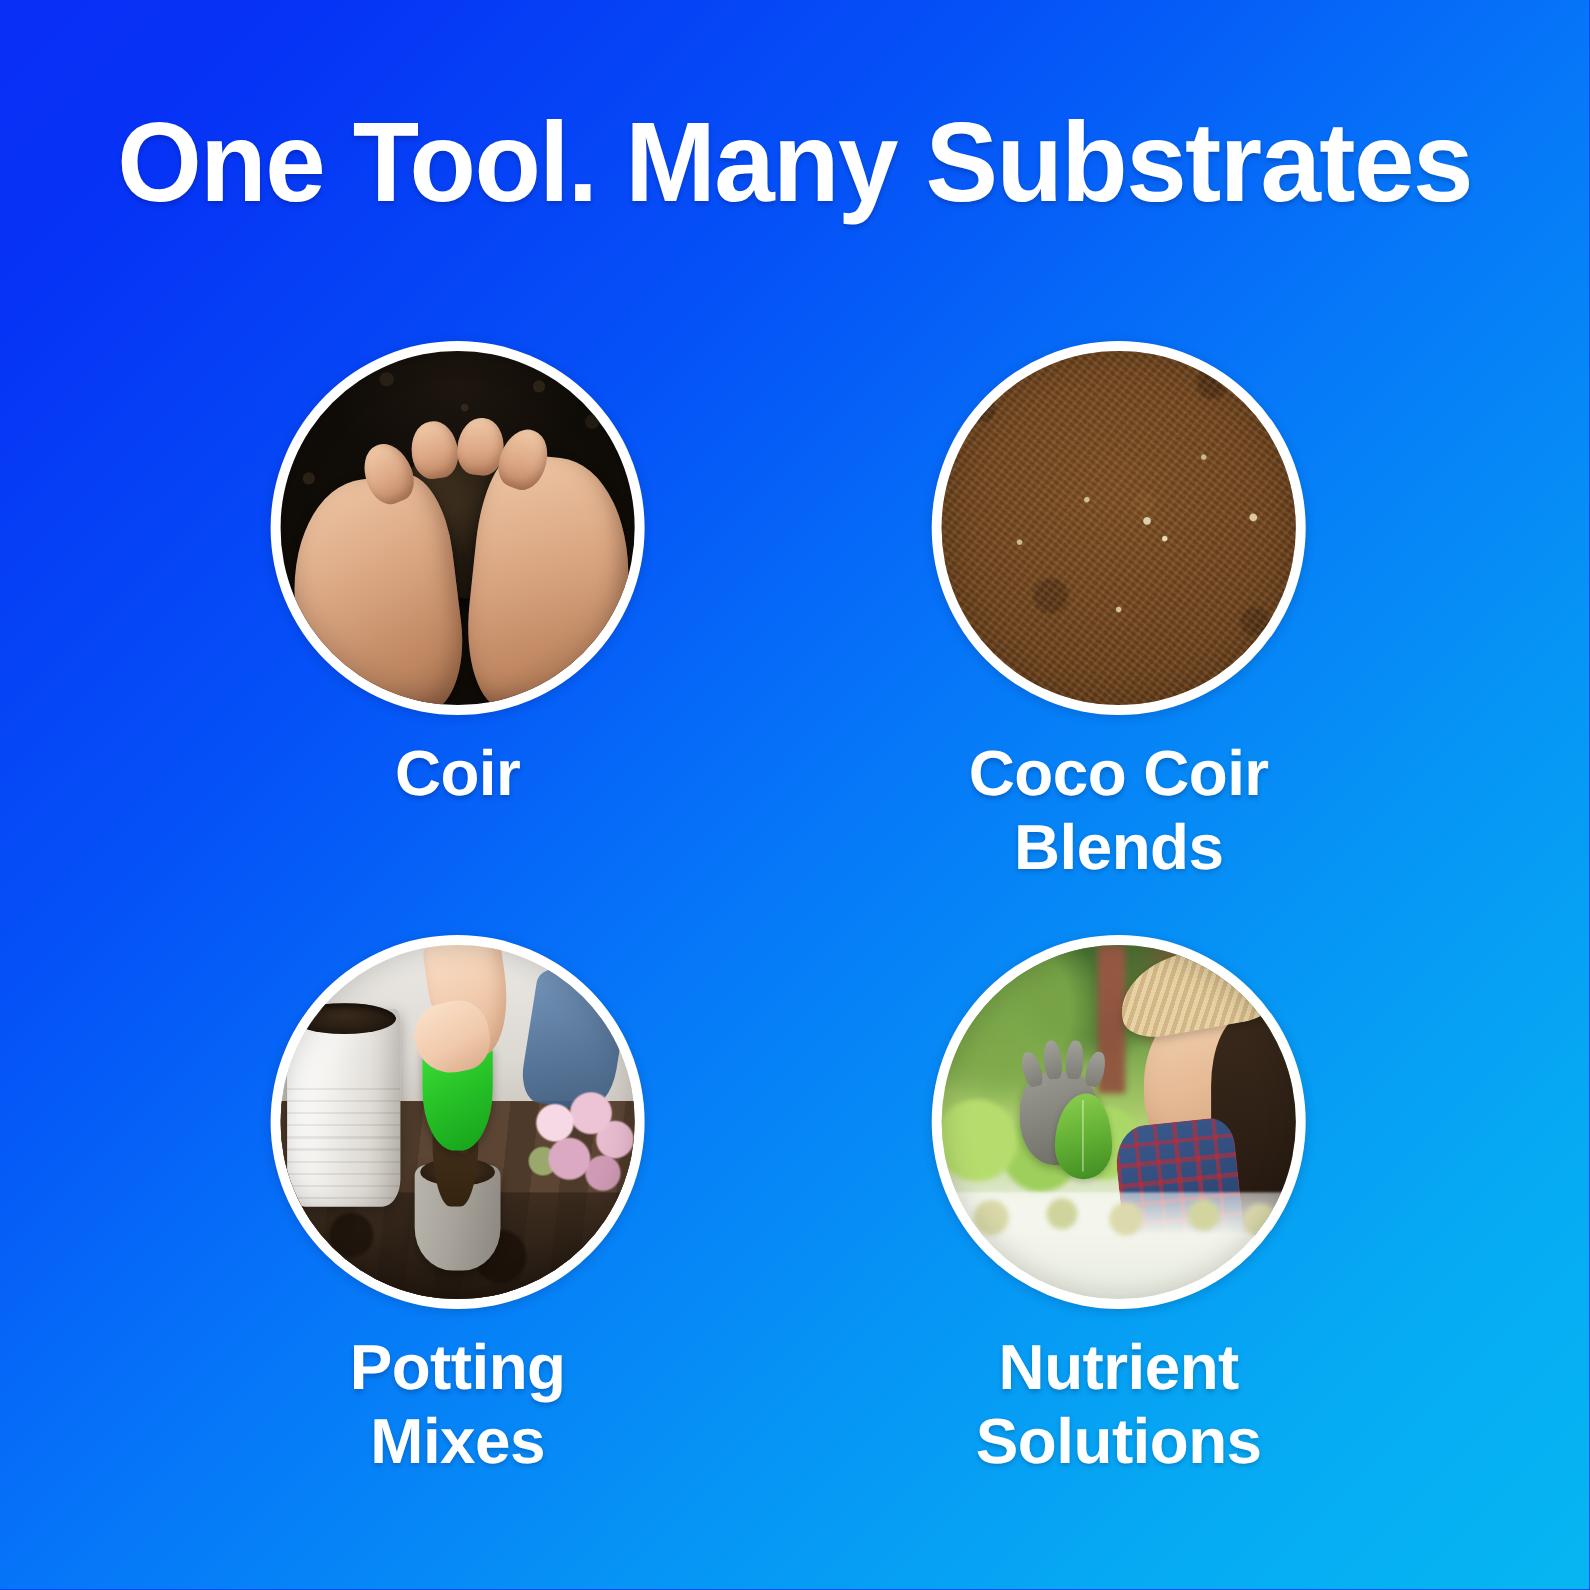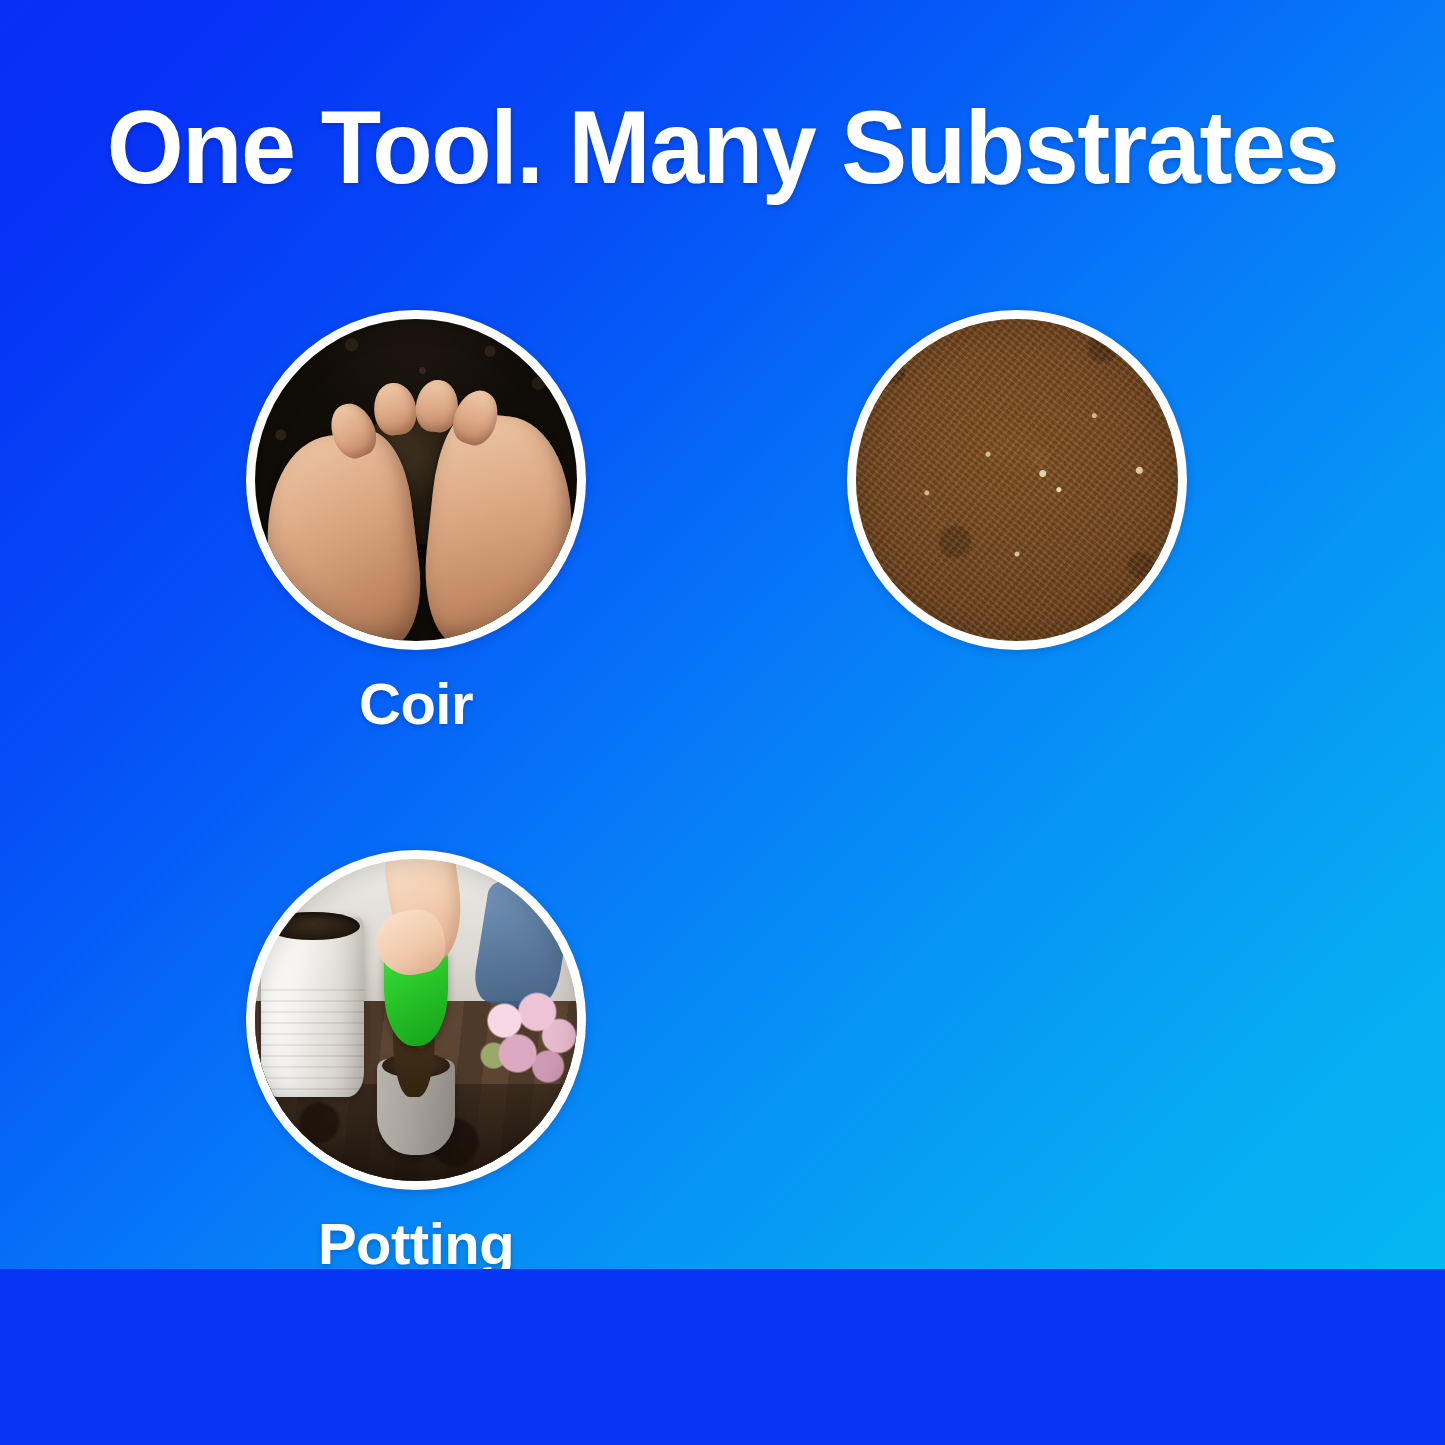--- a/index.html
+++ b/index.html
@@ -12,21 +12,21 @@
   }
 
   body {
     font-family:"Liberation Sans", sans-serif;
     background:#0733f5;
   }
 
   #infographic {
     position:relative;
     width:1445px;
-    height:1269px;
+    height:1445px;
     background:linear-gradient(135deg,
         #0a2ef6 0%,
         #0633f5 10%,
         #0552f7 32%,
         #0678f8 52%,
         #0695f5 70%,
         #06abf3 86%,
         #06b6f2 100%);
     overflow:hidden;
   }
@@ -446,20 +446,22 @@
     </div>
 
     <div class="card col-right row-top">
       <div class="photo-ring">
         <div class="photo ph-coir">
           <div class="grain"></div>
           <div class="fleck"></div>
           <div class="vignette"></div>
         </div>
       </div>
+      <div class="caption">Coco Coir
+Blends</div>
     </div>
 
     <div class="card col-left row-bottom">
       <div class="photo-ring">
         <div class="photo ph-pot">
           <div class="bg-wall"></div>
           <div class="bench"></div>
           <div class="soil-floor"></div>
           <div class="cloth"></div>
           <div class="white-pot"></div>
@@ -469,15 +471,39 @@
           <div class="arm"></div>
           <div class="hand-small"></div>
           <div class="plant-pink"></div>
           <div class="vignette"></div>
         </div>
       </div>
       <div class="caption">Potting
 Mixes</div>
     </div>
 
+    <div class="card col-right row-bottom">
+      <div class="photo-ring">
+        <div class="photo ph-nut">
+          <div class="bg-blur"></div>
+          <div class="post"></div>
+          <div class="lettuce-bed"></div>
+          <div class="woman-head"></div>
+          <div class="hair"></div>
+          <div class="hat"></div>
+          <div class="shirt"></div>
+          <div class="glove"></div>
+          <div class="glove-f gf1"></div>
+          <div class="glove-f gf2"></div>
+          <div class="glove-f gf3"></div>
+          <div class="glove-f gf4"></div>
+          <div class="leaf"></div>
+          <div class="tray"></div>
+          <div class="tray-plants"></div>
+          <div class="vignette"></div>
+        </div>
+      </div>
+      <div class="caption">Nutrient
+Solutions</div>
+    </div>
 
   </div>
 </div>
 
 </body></html>

